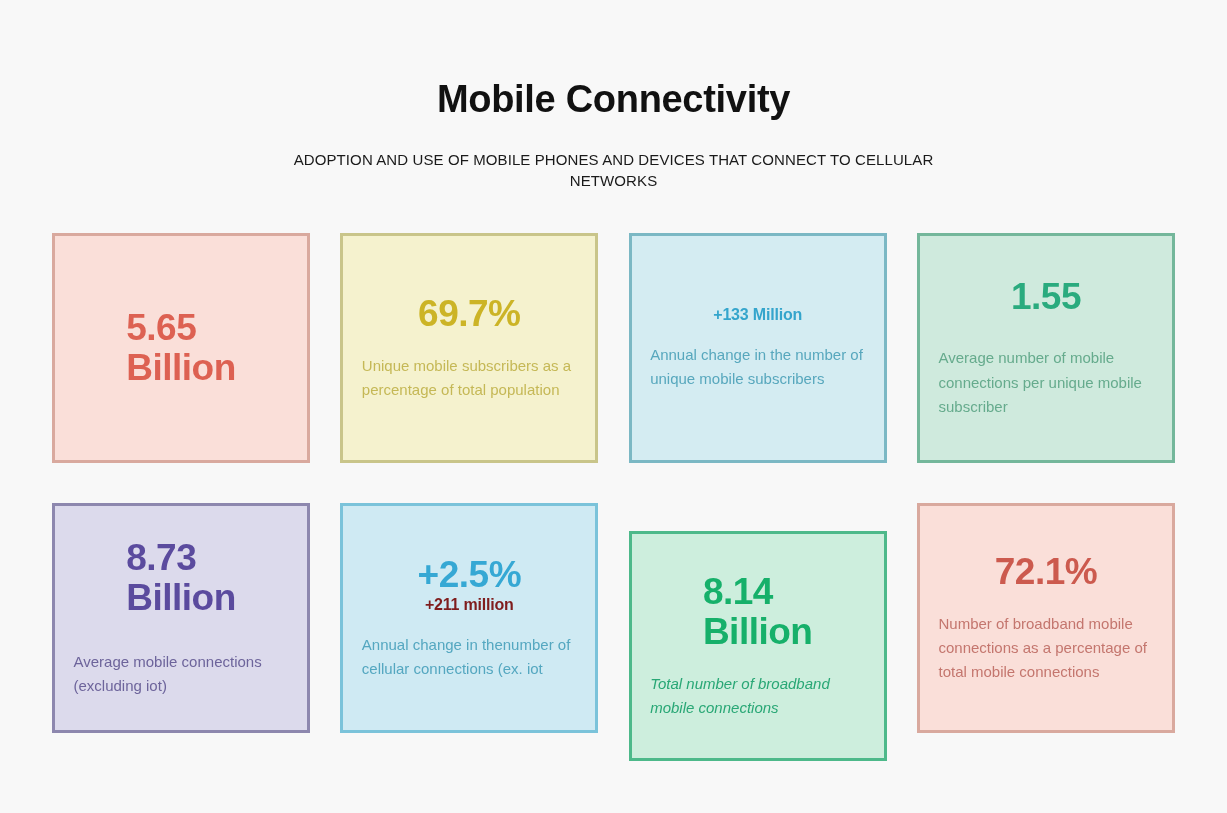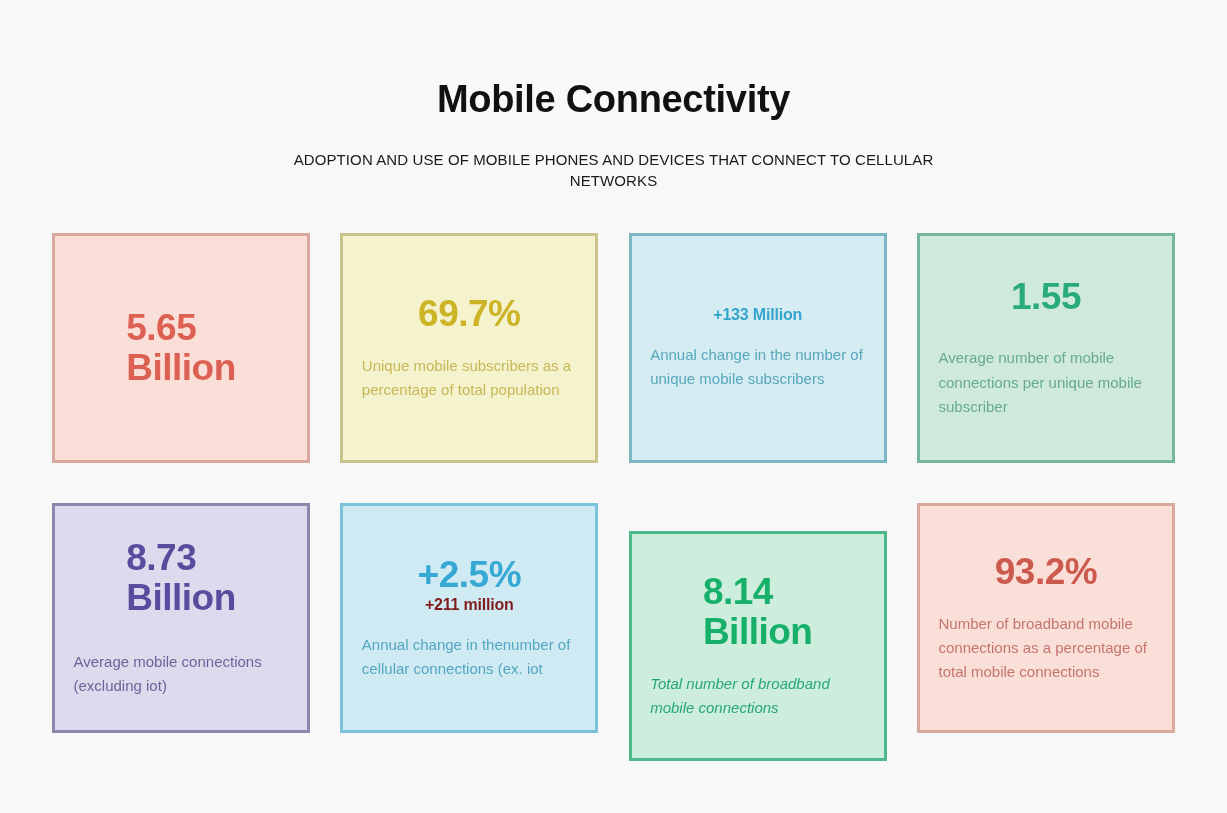--- a/index.html
+++ b/index.html
@@ -132,18 +132,18 @@
       <div class="stat-card has-sub" style="background: rgb(207, 234, 243); border-color: rgb(123, 195, 218);">
         <div class="stat-value" style="color: rgb(54, 168, 212);">+2.5%</div>
         <div class="stat-subvalue" style="color: #7f1d1d;">+211 million</div>
         <div class="stat-desc" style="color: rgb(84, 167, 192);">Annual change in thenumber of cellular connections (ex. iot</div>
       </div>
       <div class="stat-card" style="background: rgb(205, 238, 221); border-color: rgb(77, 185, 138); margin-top: 28px;">
         <div class="stat-value" style="color: rgb(22, 176, 106);">8.14<br><span>Billion</span></div>
         <div class="stat-desc" style="color: rgb(40, 167, 117); font-style: italic;">Total number of broadband mobile connections</div>
       </div>
       <div class="stat-card" style="background: rgb(250, 223, 217); border-color: rgb(217, 169, 158);">
-        <div class="stat-value" style="color: rgb(204, 90, 78);">93.2%</div>
+        <div class="stat-value" style="color: rgb(204, 90, 78);">72.1%</div>
         <div class="stat-desc" style="color: rgb(196, 118, 110);">Number of broadband mobile connections as a percentage of total mobile connections</div>
       </div>
     </div>
 
 </div>
 
 </body></html>

